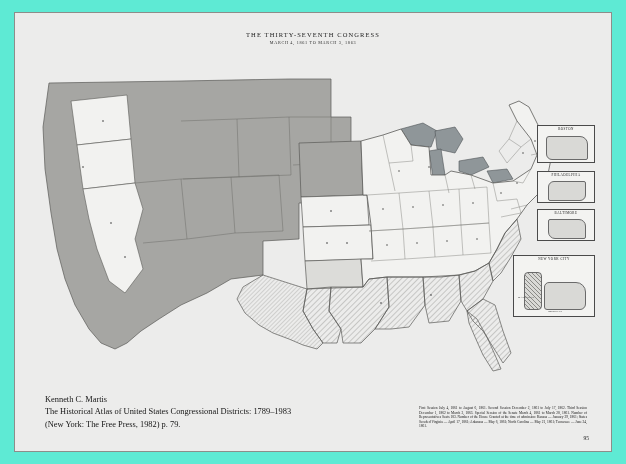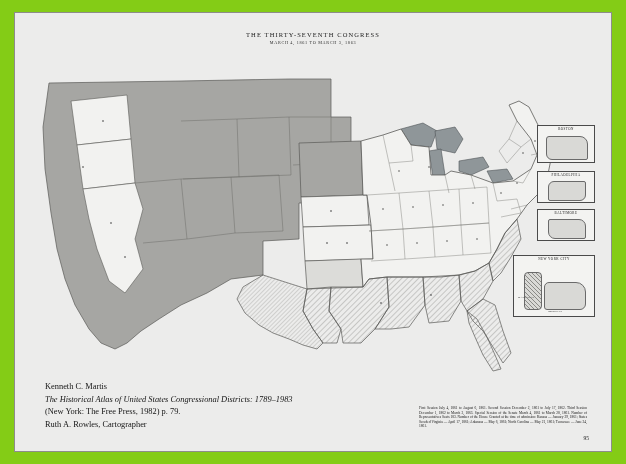--- a/index.html
+++ b/index.html
@@ -10,21 +10,21 @@
   body {
     width: 626px;
     height: 464px;
     font-family: "Liberation Serif", serif;
     overflow: hidden;
   }
   #page {
     position: relative;
     width: 626px;
     height: 464px;
-    background: #84cc16;
+    background: #5eead4;
     box-sizing: border-box;
   }
   
   #plate {
     position: absolute;
     left: 14px;
     top: 12px;
     width: 598px;
     height: 440px;
     border: 1px solid #8d8d8a;
@@ -97,21 +97,21 @@
   
   #credit {
     position: absolute;
     left: 30px;
     bottom: 20px;
     width: 330px;
     font-size: 8.4px;
     line-height: 12.5px;
     color: #141414;
   }
-  #credit .ital { font-style: italic; }
+  #credit .ital { }
   
   #notes {
     position: absolute;
     right: 24px;
     bottom: 22px;
     width: 168px;
     font-size: 3.5px;
     line-height: 4.6px;
     color: #161616;
     text-align: justify;
@@ -295,21 +295,20 @@
       <div class="inset-shape hatch" style="left:10px; top:16px; width:16px; height:36px; border-radius:4px;"></div>
       <div class="inset-shape" style="left:30px; top:26px; width:40px; height:26px; border-radius:5px 10px 6px 3px;"></div>
       <div style="position:absolute; left:4px; top:40px; font-size:2.6px; color:#1b1b1b;">MANHATTAN</div>
       <div style="position:absolute; left:34px; top:54px; font-size:2.6px; color:#1b1b1b;">BROOKLYN</div>
     </div>
 
     <div id="credit">
       <div>Kenneth C. Martis</div>
       <div class="ital">The Historical Atlas of United States Congressional Districts: 1789–1983</div>
       <div>(New York: The Free Press, 1982) p. 79.</div>
-      <div>Ruth A. Rowles, Cartographer</div>
     </div>
 
     <div id="notes">First Session  July 4, 1861 to August 6, 1861.  Second Session  December 2, 1861 to July 17, 1862.  Third Session  December 1, 1862 to March 3, 1863.  Special Session of the Senate  March 4, 1861 to March 28, 1861.  Number of Representatives Seats  183.  Number of the House  Granted at the time of admission: Kansas — January 29, 1861; States Seceded  Virginia — April 17, 1861; Arkansas — May 6, 1861; North Carolina — May 21, 1861; Tennessee — June 24, 1861.</div>
 
     <div id="page-number">95</div>
 
   </div>
 </div>
 
 </body></html>

